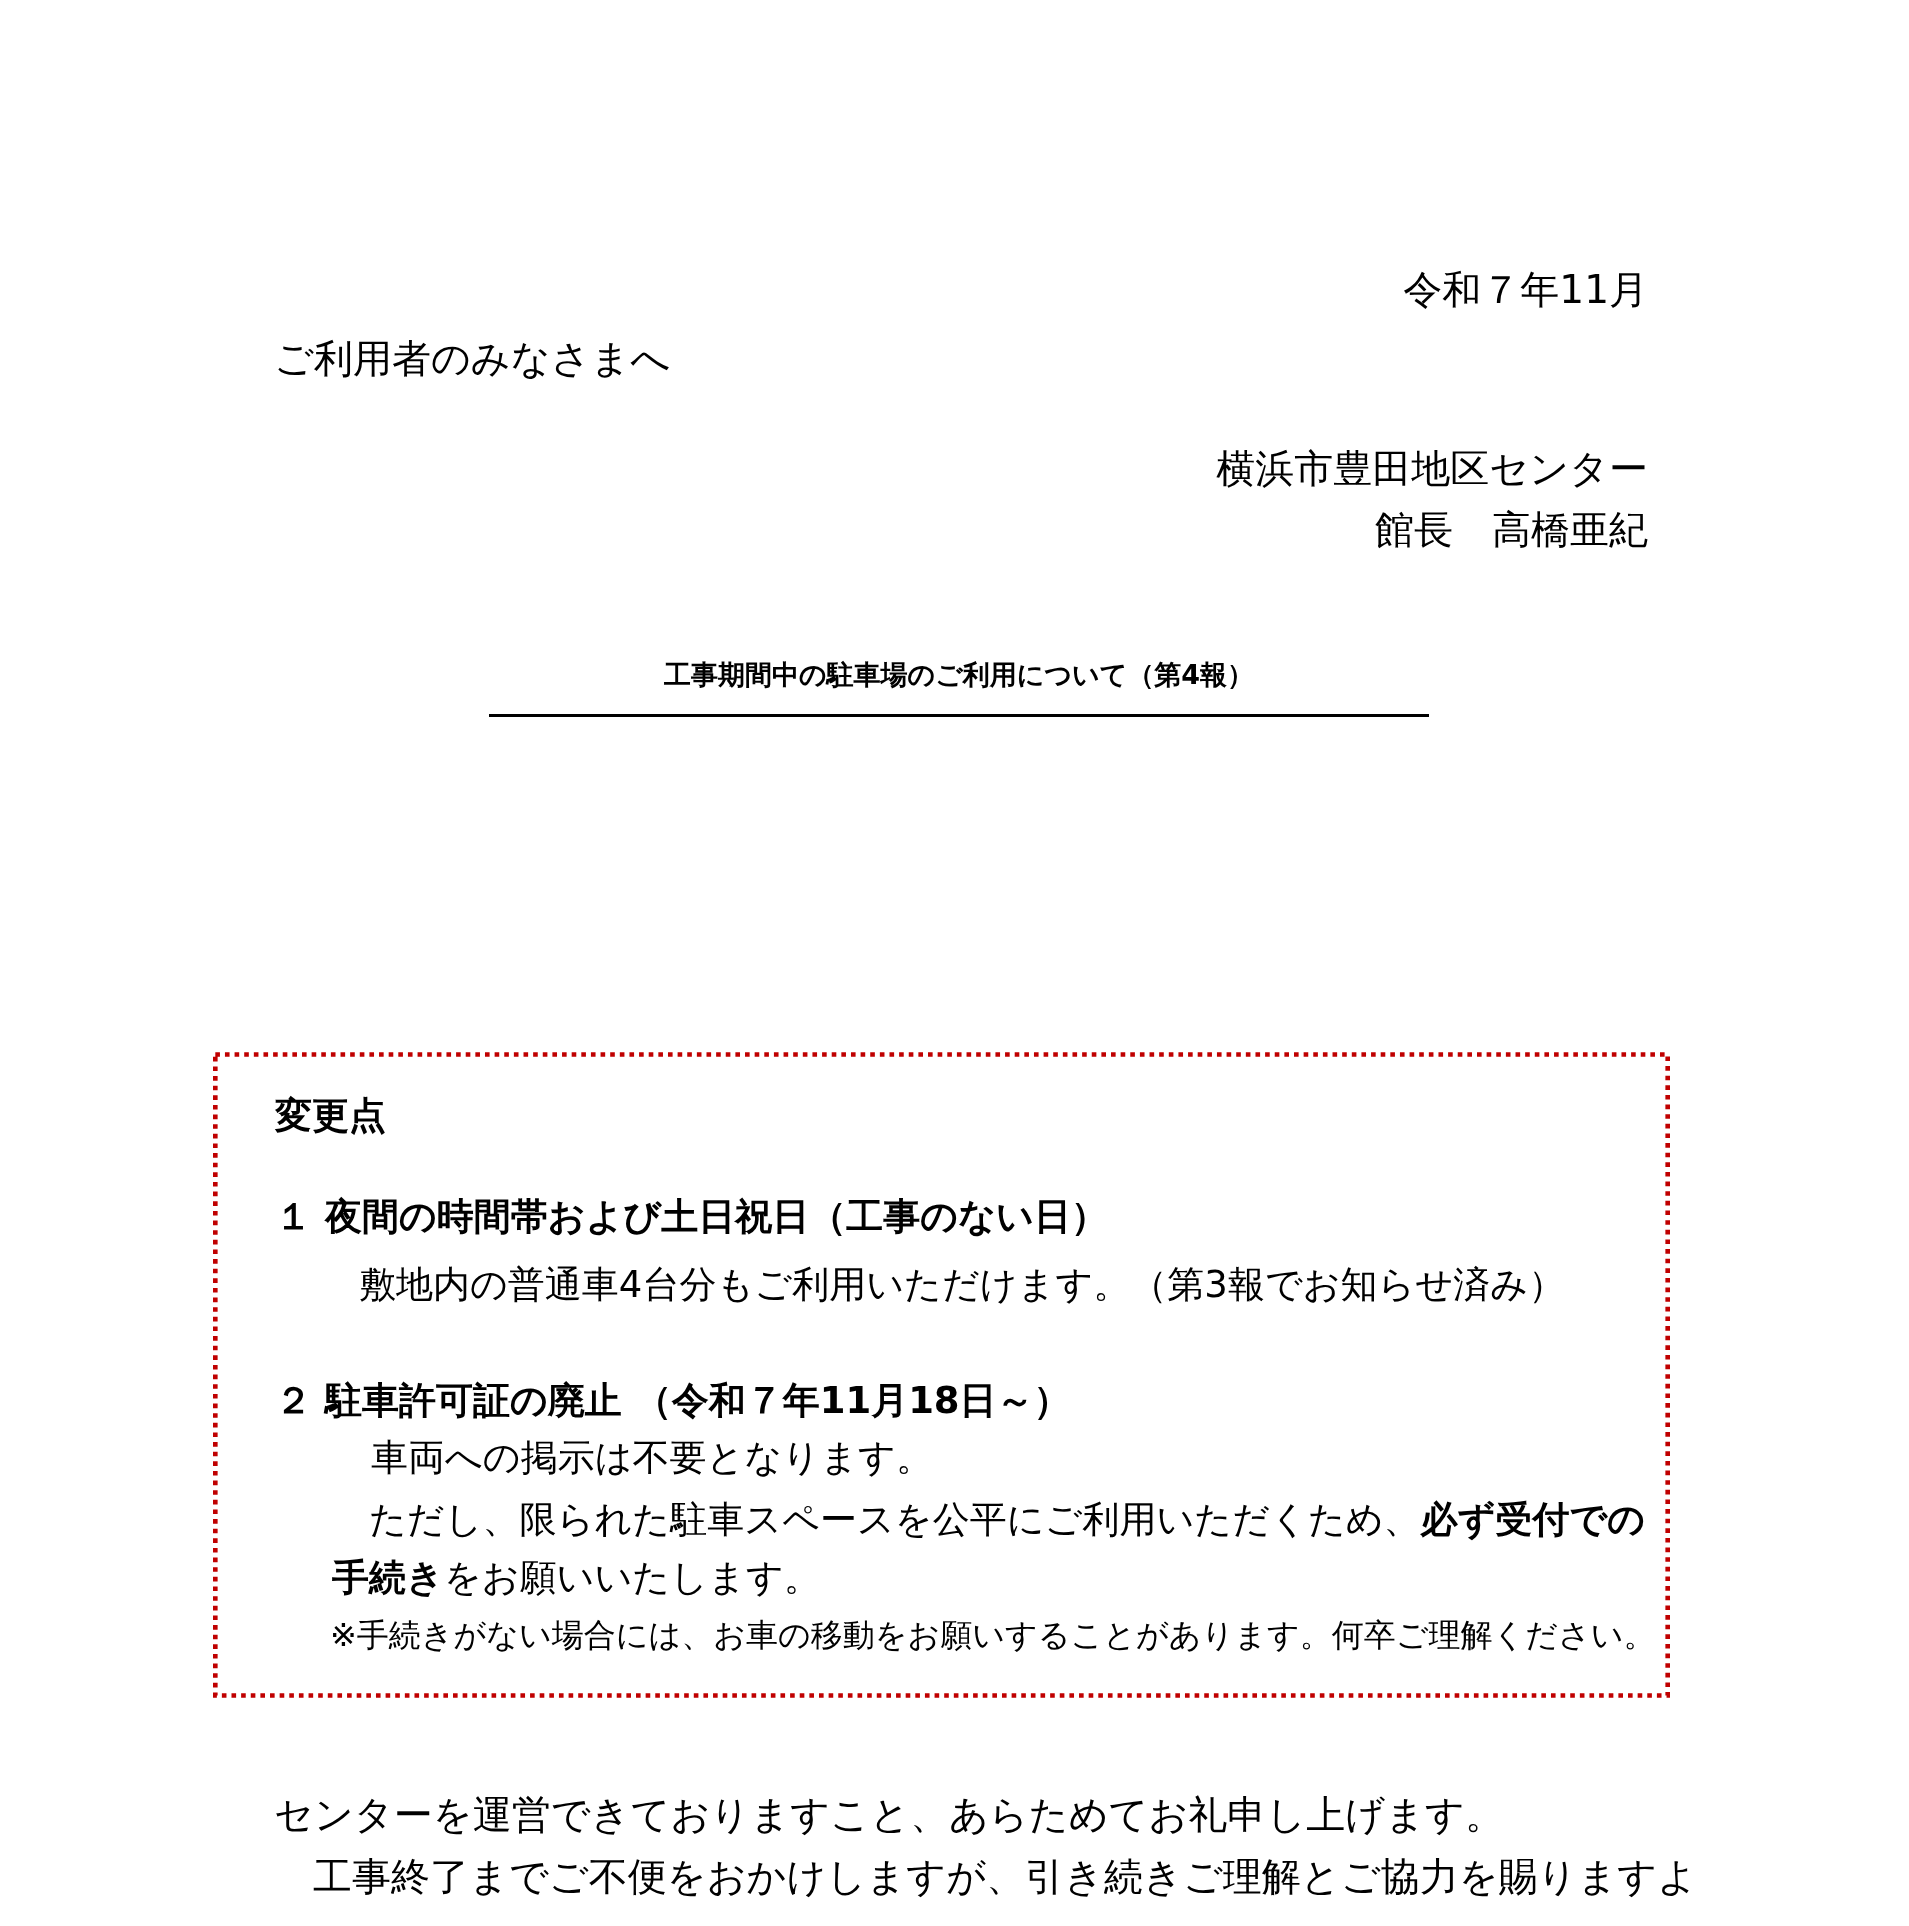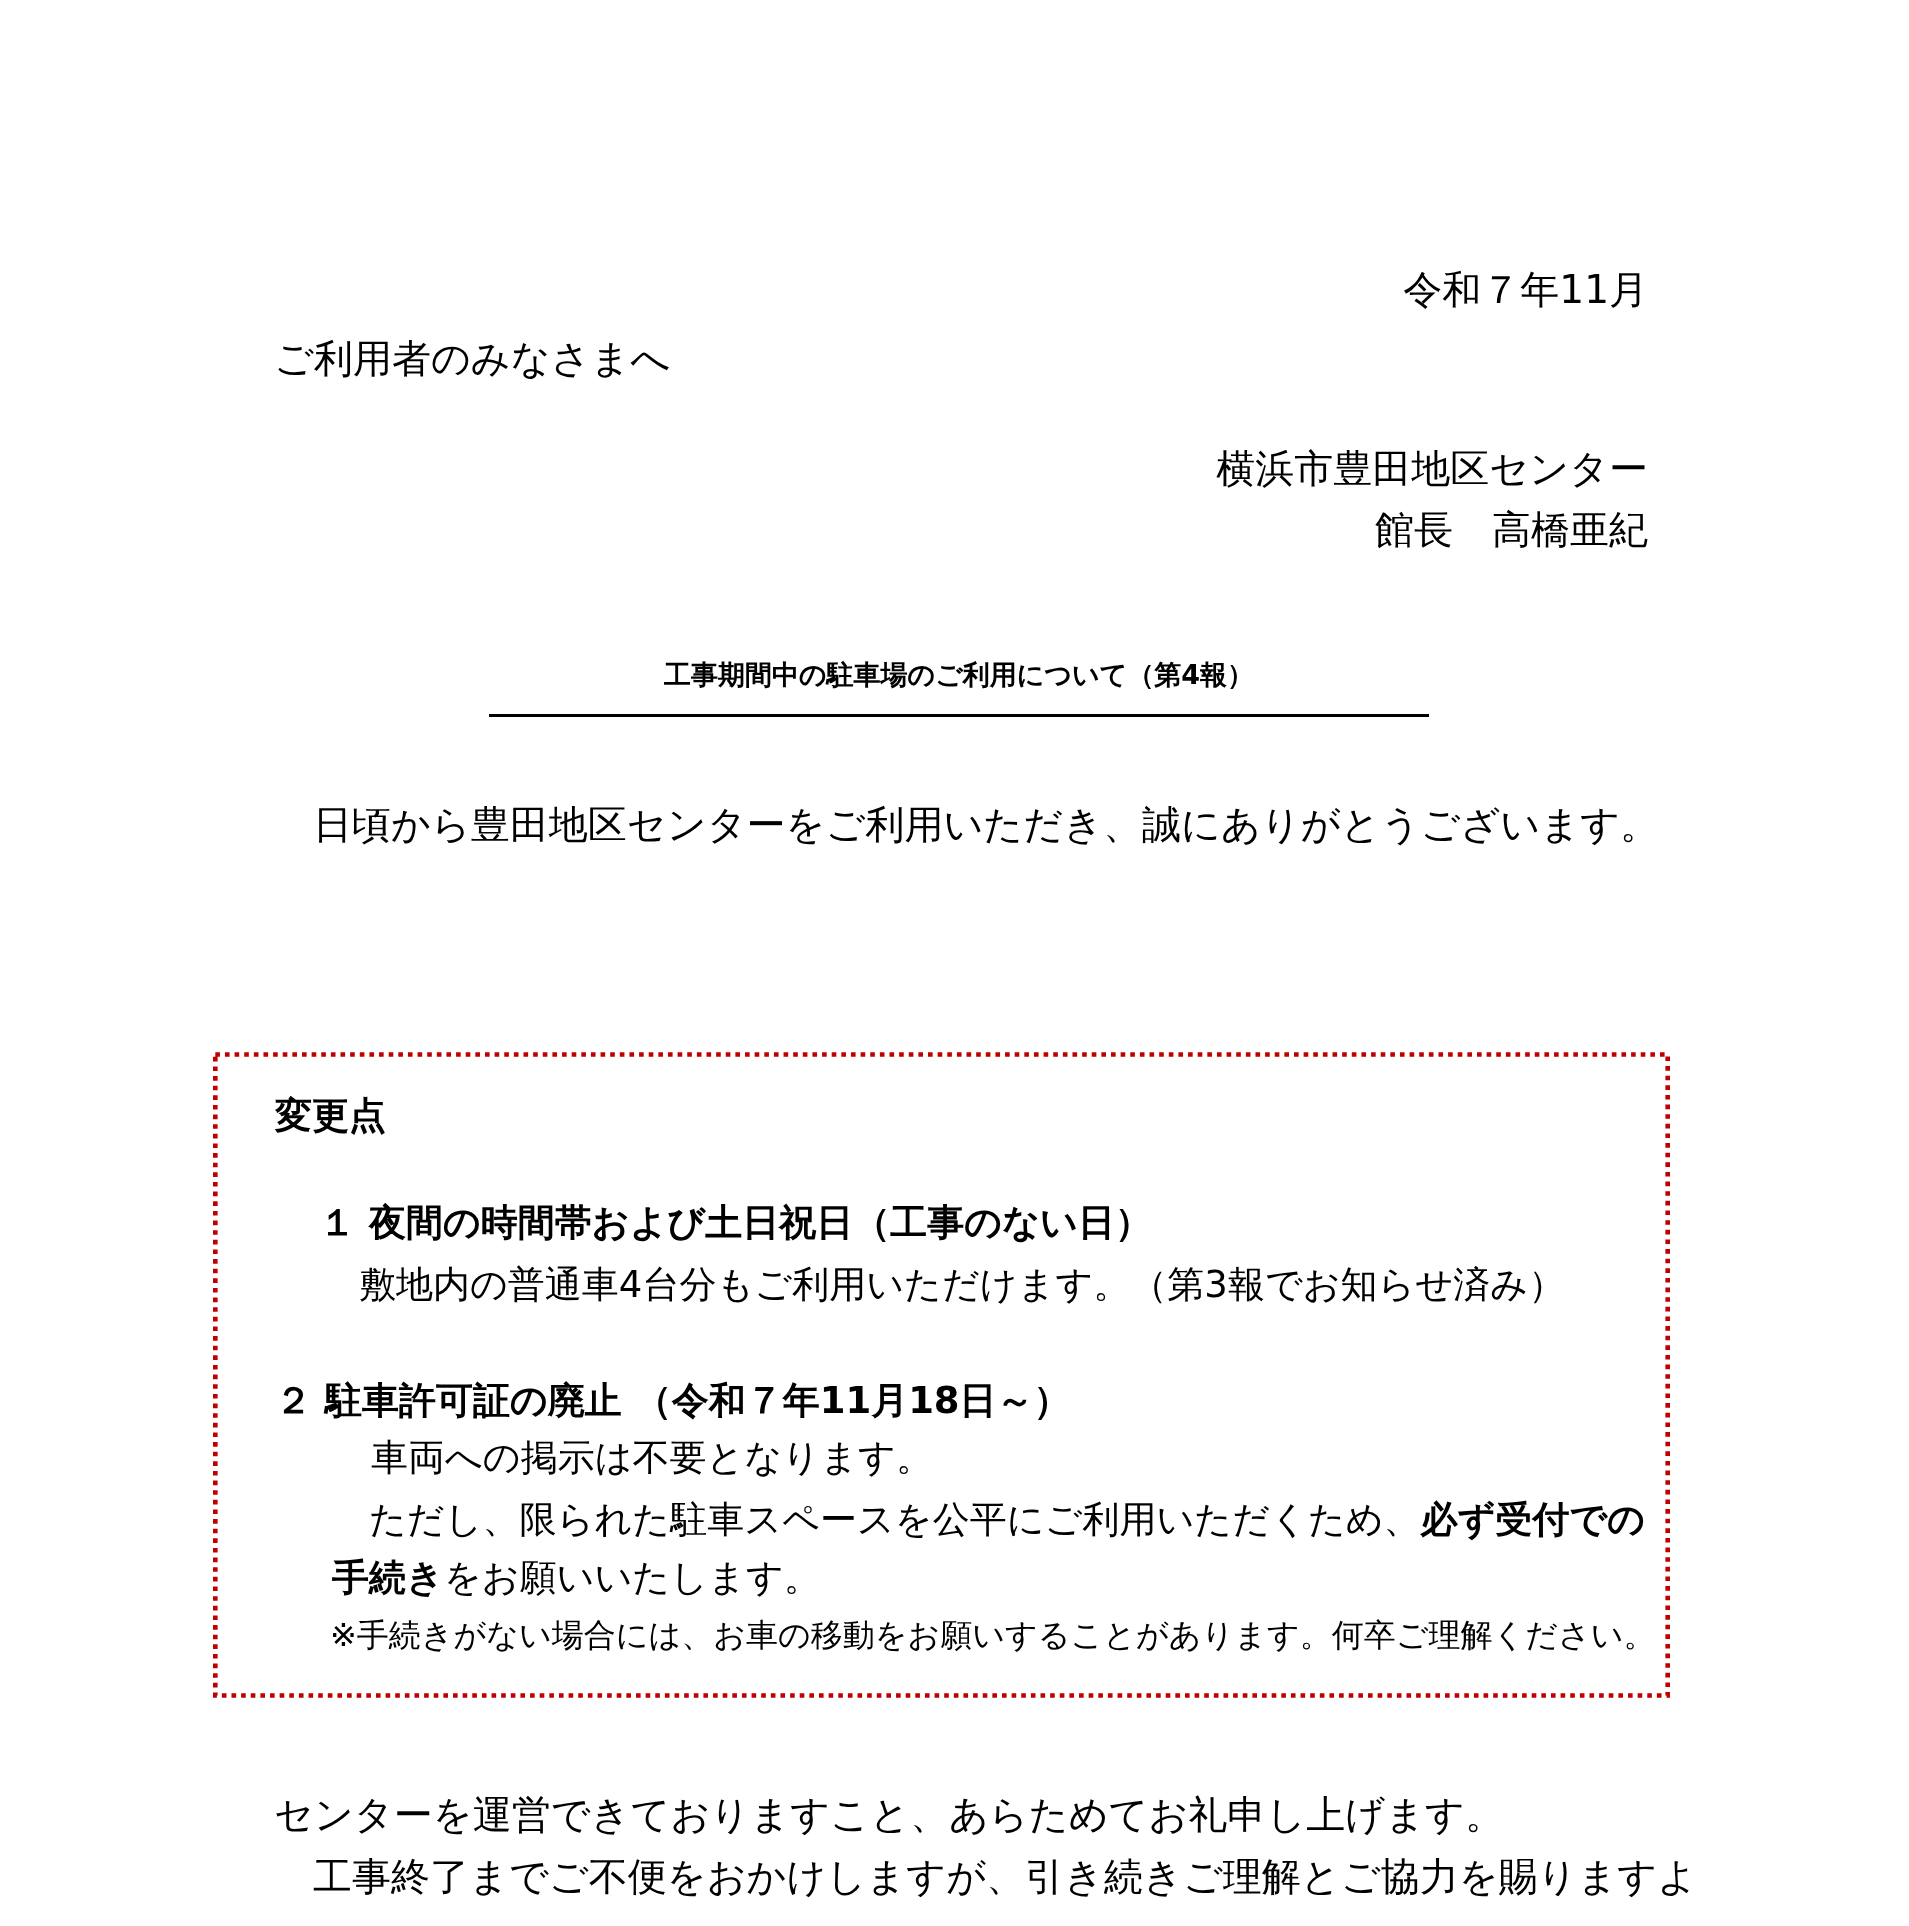--- a/index.html
+++ b/index.html
@@ -40,31 +40,30 @@
 <body>
 
 <div class="abs t right" id="date">令和７年11月</div>
 <div class="abs t" id="addressee">ご利用者のみなさまへ</div>
 <div class="abs t right" id="org">横浜市豊田地区センター</div>
 <div class="abs t right" id="signer">館長　高橋亜紀</div>
 
 <div class="abs" id="title">工事期間中の駐車場のご利用について（第4報）</div>
 
 <div class="abs para" id="intro">
-  <div>　日頃から豊田地区センターをご利用いただき、誠にありがとうございます。</div>
 </div>
 
 <div id="notice">
   <svg width="1457" height="646" viewBox="0 0 3782 1676">
     <rect x="6" y="6" width="3770" height="1664" fill="none" stroke="#C00000" stroke-width="12" stroke-dasharray="12 13"></rect>
   </svg>
   <div class="abs n-head" style="top:39px;">変更点</div>
 
   <div>
-    <div class="abs n-line bold" style="top:146px; left:62px;margin-left:44px;">
+    <div class="abs n-line bold" style="top:140px; left:62px;">
       <span>１</span><span>&nbsp;</span><span>夜間の時間帯および土日祝日（工事のない日）</span>
     </div>
     <div class="abs n-line" style="top:208px; left:146px;">敷地内の普通車4台分もご利用いただけます。（第3報でお知らせ済み）</div>
   </div>
 
   <div>
     <div class="abs n-line bold" style="top:324px; left:62px;">
       <span>２</span><span>&nbsp;</span><span>駐車許可証の廃止 （令和７年11月18日～）</span>
     </div>
     <div class="abs n-line" style="top:381px; left:158px;">車両への掲示は不要となります。</div>

